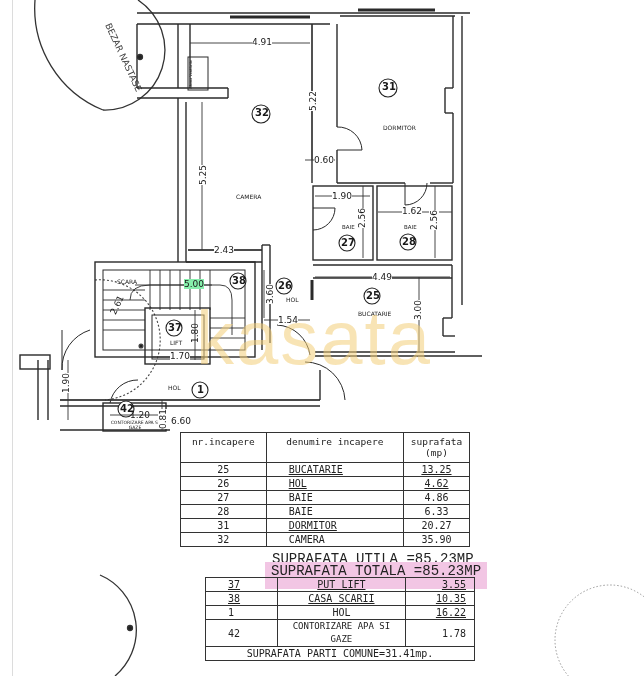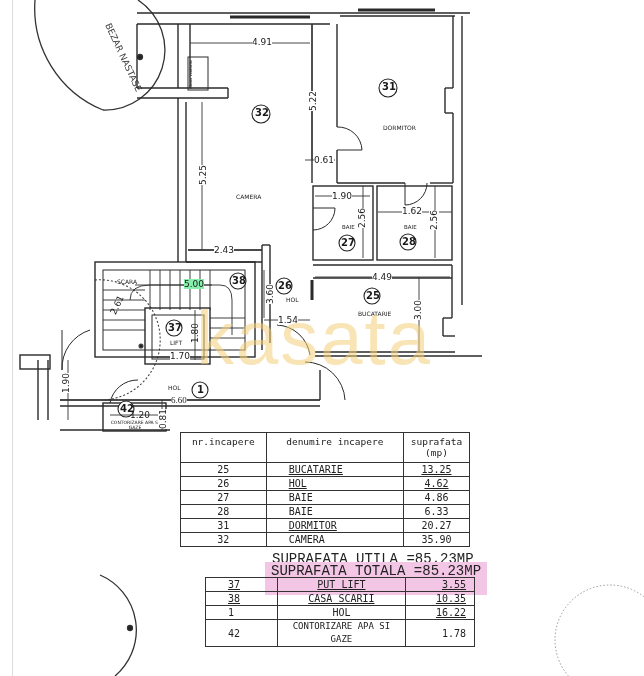--- a/index.html
+++ b/index.html
@@ -14,21 +14,21 @@
   #rooms-table { left: 180px; top: 432px; width: 290px; border-radius: 32px; }
   #rooms-table th { height: 26px; font-size: 9.5px; vertical-align: top; padding-top: 3px; }
   #rooms-table td { height: 13px; line-height: 13px; }
   #rooms-table td.c1 { text-align: center; width: 84px; }
   #rooms-table td.c2 { text-align: left; padding-left: 22px; width: 140px; }
   #rooms-table td.c3 { text-align: center; width: 60px; }
   #rooms-table .u { text-decoration: underline; }
 
   .sum { position: absolute; font-family: Liberation Mono, monospace; font-size: 14px; color: #222; }
   #sum-utila { left: 272px; top: 551px; }
-  #sum-totala { left: 265px; top: 562px; background: #f2c6e4; padding: 1px 6px 16px 6px; }
+  #sum-totala { left: 265px; top: 562px; background: #f2c6e4; padding: 1px 6px 10px 6px; }
 
   #common-table { left: 205px; top: 577px; width: 270px; }
   #common-table td { height: 13px; line-height: 13px; }
   #common-table td.h { text-align: center; }
   #common-table td.c1 { text-align: left; padding-left: 22px; width: 50px; }
   #common-table td.c2 { text-align: center; width: 130px; }
   #common-table td.c3 { text-align: right; padding-right: 8px; width: 60px; }
   #common-table .u { text-decoration: underline; }
   #common-table td.f { text-align: center; }
 
@@ -215,36 +215,36 @@
   <span style="position:absolute;left:168px;top:384px;font-size:6px;">HOL</span>
   <span style="position:absolute;left:197px;top:384px;font-size:10px;font-weight:bold;">1</span>
   <span style="position:absolute;left:120px;top:403px;font-size:10px;font-weight:bold;">42</span>
   <span style="position:absolute;left:106px;top:420px;width:58px;font-size:4.5px;line-height:5px;text-align:center;">CONTORIZARE APA SI GAZE</span>
   <span style="position:absolute;left:189px;top:60px;width:18px;font-size:3.5px;line-height:4px;writing-mode:vertical-rl;transform:rotate(180deg);">Ghena Ventilatie</span>
 </div>
 
 <div style="font-size:9px;">
   <span style="position:absolute;left:252px;top:37px;background:#fff;">4.91</span>
   <span style="position:absolute;left:303px;top:96px;transform:rotate(-90deg);background:#fff;">5.22</span>
-  <span style="position:absolute;left:314px;top:155px;background:#fff;">0.61</span>
+  <span style="position:absolute;left:314px;top:155px;background:#fff;">0.60</span>
   <span style="position:absolute;left:193px;top:170px;transform:rotate(-90deg);background:#fff;">5.25</span>
   <span style="position:absolute;left:332px;top:191px;background:#fff;">1.90</span>
   <span style="position:absolute;left:352px;top:213px;transform:rotate(-90deg);background:#fff;">2.56</span>
   <span style="position:absolute;left:402px;top:206px;background:#fff;">1.62</span>
   <span style="position:absolute;left:424px;top:215px;transform:rotate(-90deg);background:#fff;">2.56</span>
   <span style="position:absolute;left:214px;top:245px;background:#fff;">2.43</span>
   <span style="position:absolute;left:372px;top:272px;background:#fff;">4.49</span>
   <span style="position:absolute;left:408px;top:305px;transform:rotate(-90deg);background:#fff;">3.00</span>
   <span style="position:absolute;left:184px;top:279px;background:#86efac;">5.00</span>
   <span style="position:absolute;left:260px;top:289px;transform:rotate(-90deg);background:#fff;">3.60</span>
   <span style="position:absolute;left:278px;top:315px;background:#fff;">1.54</span>
   <span style="position:absolute;left:107px;top:300px;transform:rotate(-65deg);">2.61</span>
   <span style="position:absolute;left:185px;top:328px;transform:rotate(-90deg);">1.80</span>
   <span style="position:absolute;left:170px;top:351px;background:#fff;">1.70</span>
-  <span style="position:absolute;left:171px;top:395px;background:#fff;font-family:Liberation Serif, serif;">6.60</span>
+  <span style="position:absolute;left:171px;top:416px;background:#fff;">6.60</span>
   <span style="position:absolute;left:56px;top:378px;transform:rotate(-90deg);background:#fff;">1.90</span>
   <span style="position:absolute;left:130px;top:410px;">1.20</span>
   <span style="position:absolute;left:153px;top:414px;transform:rotate(-90deg);background:#fff;">0.81</span>
 </div>
 
 <div class="watermark">kasata</div>
 
 <table class="tbl" id="rooms-table">
   <tbody>
       <tr>
@@ -303,14 +303,17 @@
   <tr>
     <td class="c1"><span>1</span></td>
     <td class="c2"><span>HOL</span></td>
     <td class="c3"><span class="u">16.22</span></td>
   </tr>
   <tr>
     <td class="c1"><span>42</span></td>
     <td class="c2" style="font-size:9px;"><span>CONTORIZARE APA SI GAZE</span></td>
     <td class="c3"><span>1.78</span></td>
   </tr>
+  <tr>
+        <td class="f" colspan="3">SUPRAFATA PARTI COMUNE=31.41mp.</td>
+      </tr>
 </tbody>
   </table>
 
 </body></html>

